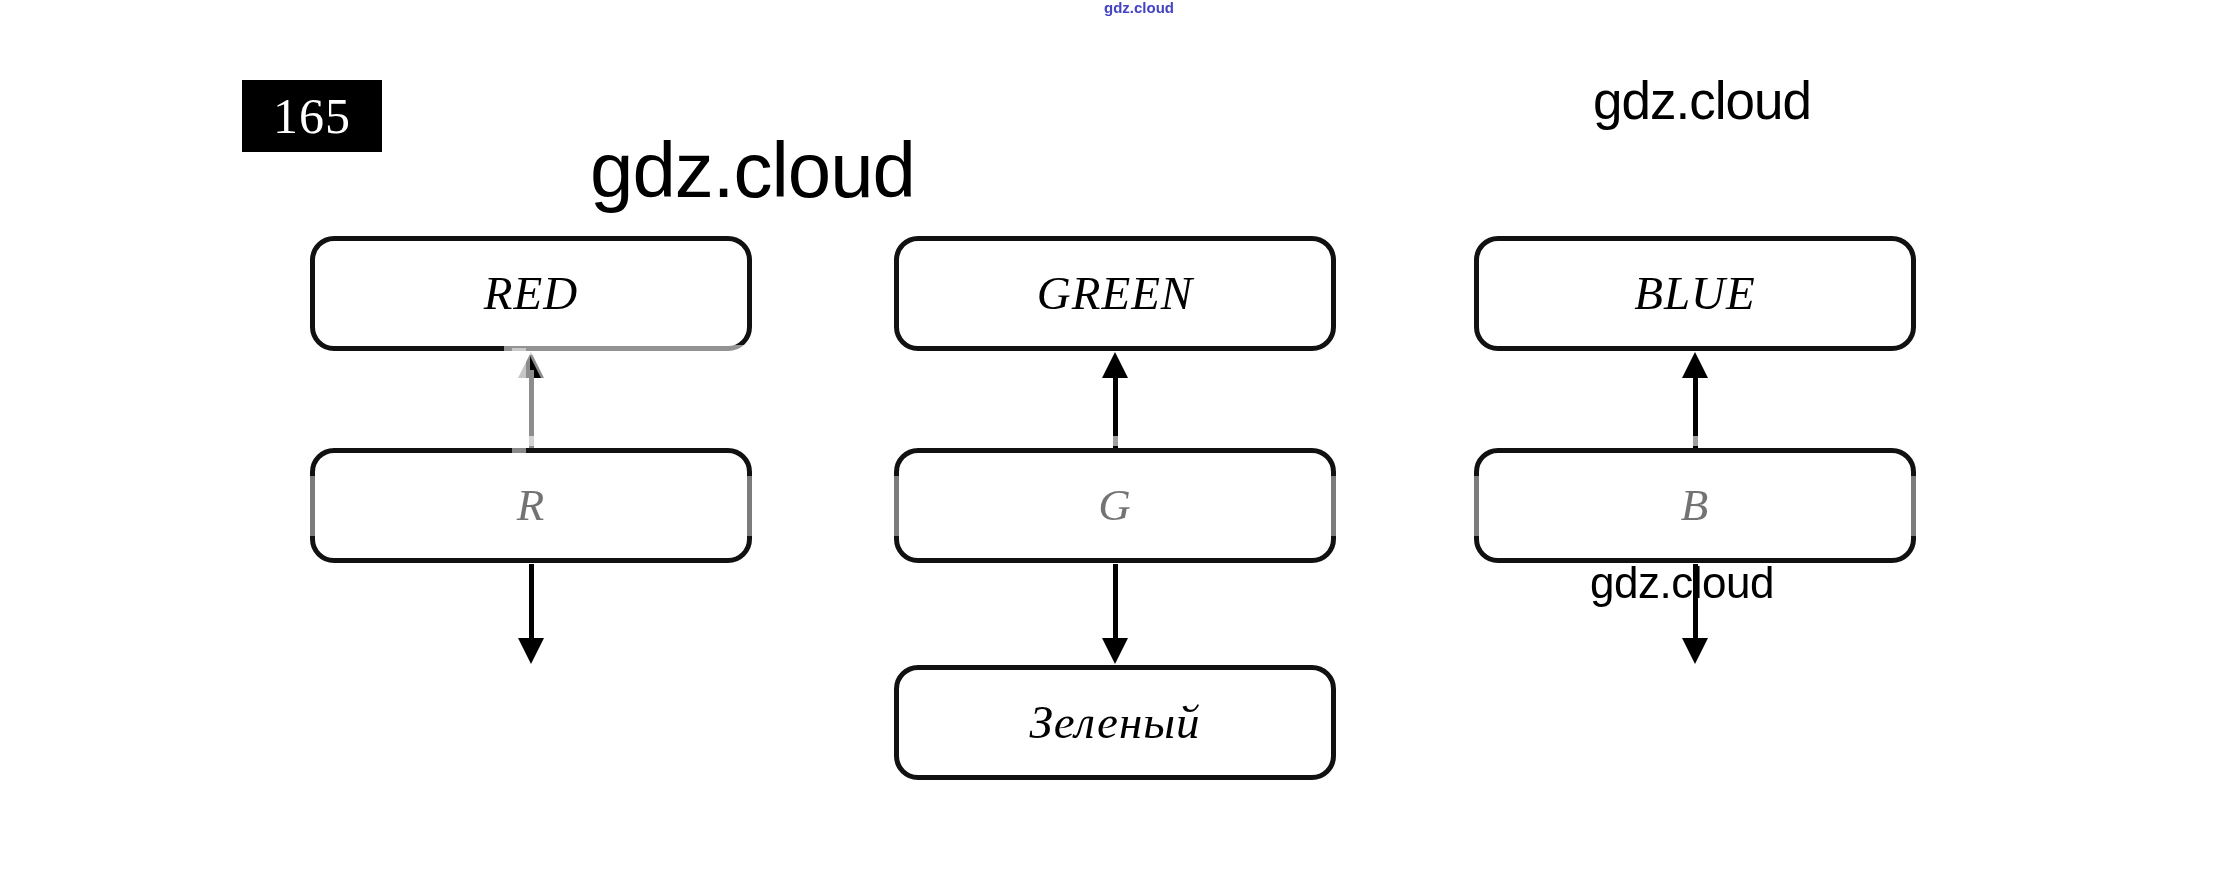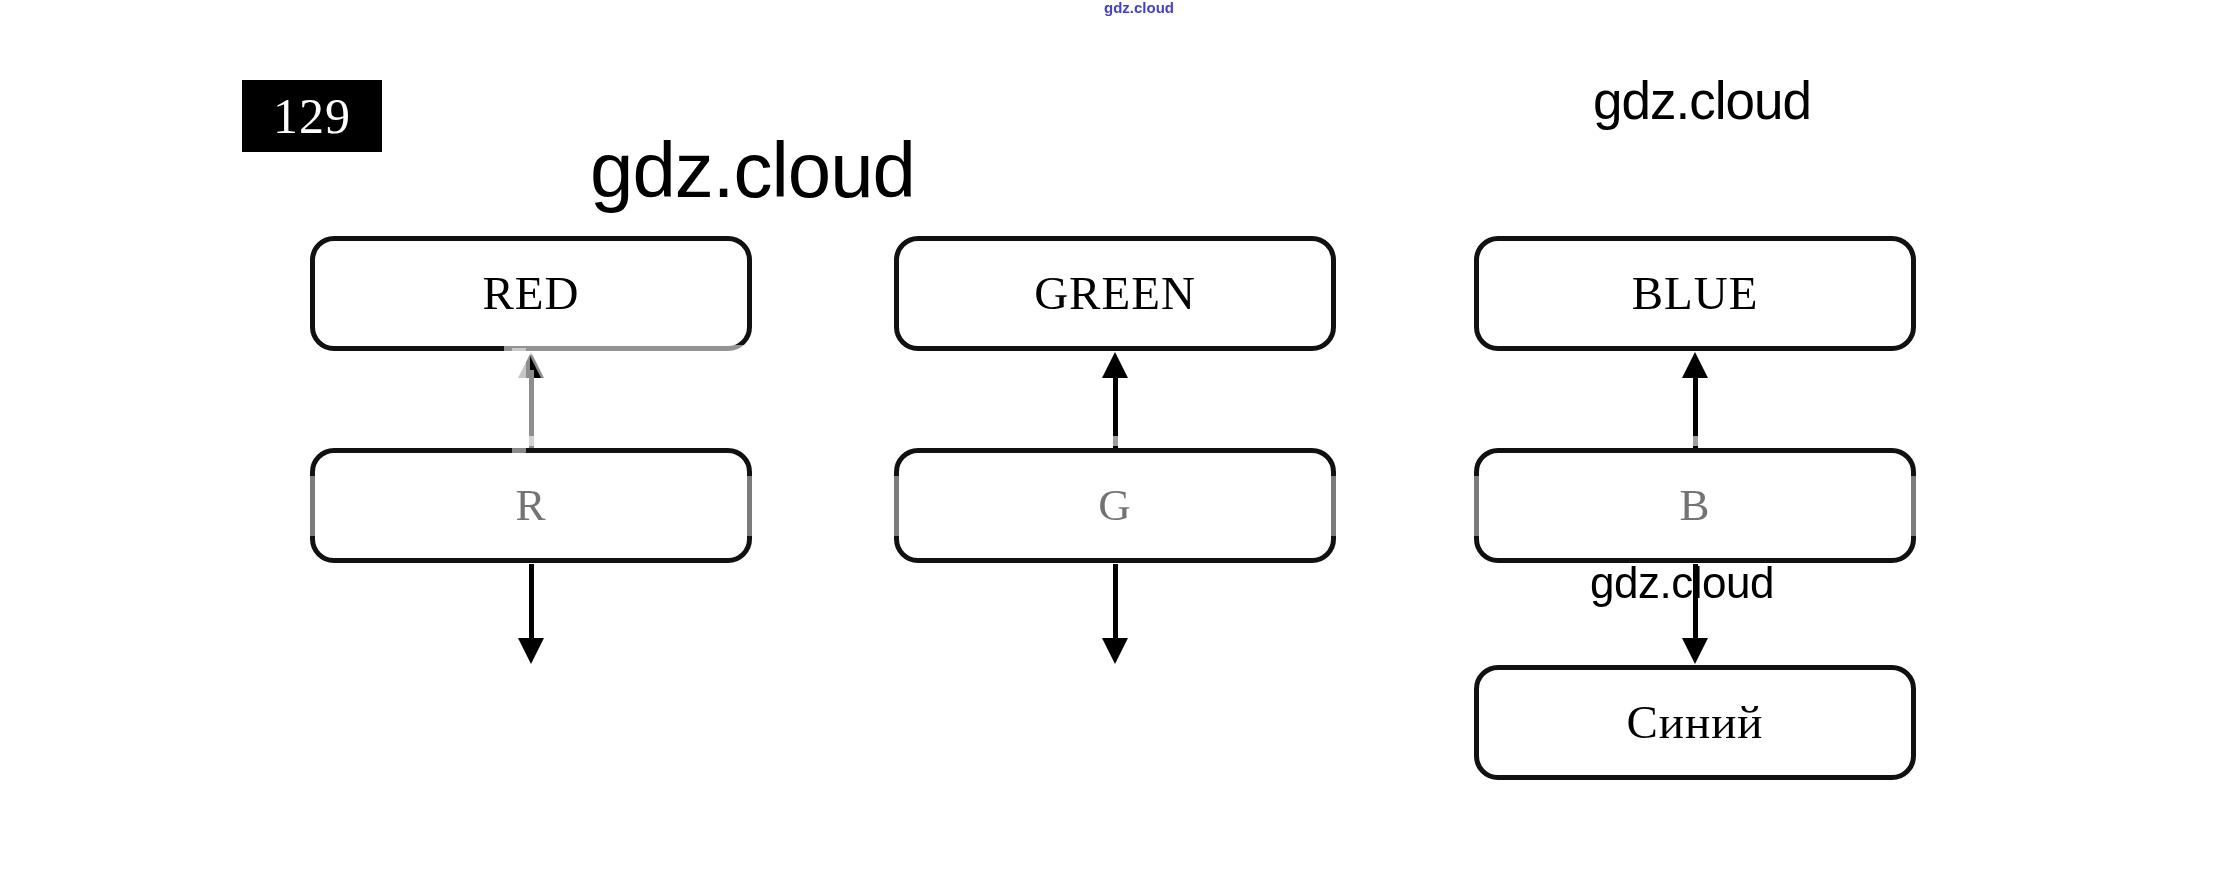--- a/index.html
+++ b/index.html
@@ -89,20 +89,21 @@
   
   .box {
     position: absolute;
     box-sizing: border-box;
     border: 5px solid #111111;
     border-radius: 24px;
     background: transparent;
     display: flex;
     align-items: center;
     justify-content: center;
+    font-style: italic;
   }
   .box-label {
     font-family: "Liberation Serif", serif;
     font-size: 45px;
     color: #000000;
     line-height: 1;
     letter-spacing: 1px;
     white-space: nowrap;
   }
   .box-label.big {
@@ -172,21 +173,21 @@
   .a-dn-2 { left: 1073px; top: 564px; height: 100px; }
   .a-dn-3 { left: 1653px; top: 564px; height: 100px; }
 </style>
 </head>
 <body>
 
 <div id="canvas">
 
   <div class="wm-small">gdz.cloud</div>
 
-  <div class="badge">129</div>
+  <div class="badge">165</div>
 
   <div class="wm-big wm-center">gdz.cloud</div>
 
   <div class="wm-big wm-topright">gdz.cloud</div>
 
   <div class="box col1 row1">
     <span class="box-label big">RED</span>
   </div>
 
   <div class="arrow arrow-up faded a-up-1">
@@ -216,42 +217,42 @@
 
   <div class="box col2 row2">
     <span class="box-label">G</span>
   </div>
 
   <div class="arrow arrow-down a-dn-2">
     <span class="shaft"></span>
     <span class="head"></span>
   </div>
 
+  <div class="box col2 row3">
+    <span class="box-label big">Зеленый</span>
+  </div>
 
   <div class="box col3 row1">
     <span class="box-label big">BLUE</span>
   </div>
 
   <div class="arrow arrow-up a-up-3">
     <span class="head"></span>
     <span class="shaft"></span>
   </div>
 
   <div class="box col3 row2">
     <span class="box-label">B</span>
   </div>
 
   <div class="arrow arrow-down a-dn-3">
     <span class="shaft"></span>
     <span class="head"></span>
   </div>
 
-  <div class="box col3 row3">
-    <span class="box-label big">Синий</span>
-  </div>
 
   <div class="wm-big wm-underB">gdz.cloud</div>
 
   <div class="wash wash-a"></div>
   <div class="wash wash-b"></div>
   <div class="wash wash-c"></div>
   <div class="wash wash-d"></div>
 
 </div>
 

